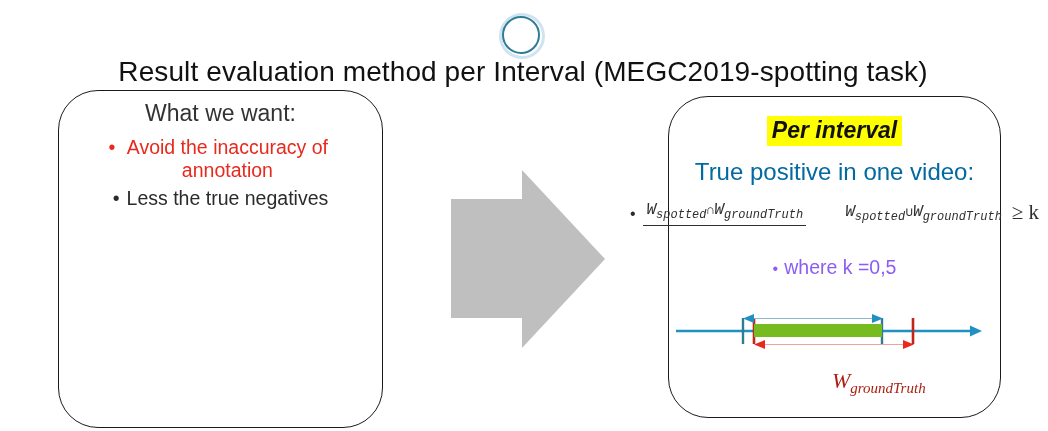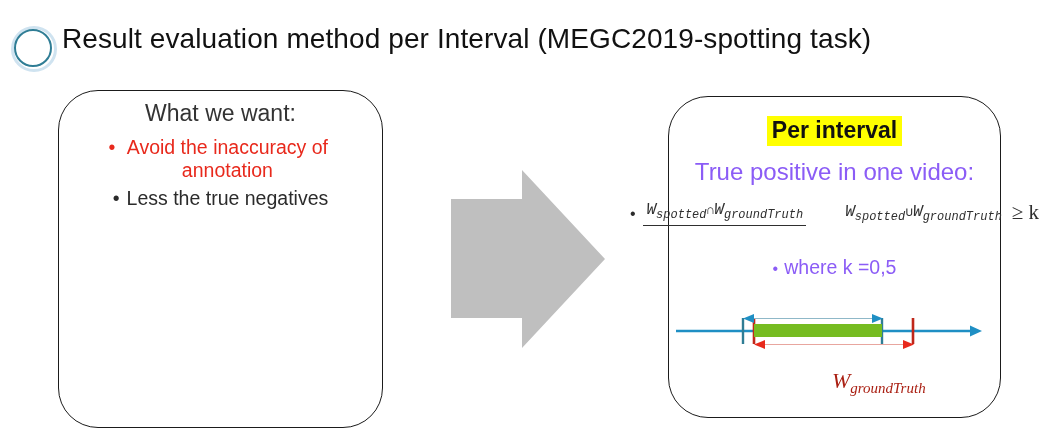--- a/index.html
+++ b/index.html
@@ -17,24 +17,26 @@
     position: relative;
     width: 1048px;
     height: 431px;
     background: #ffffff;
   }
 
   
   #title-row {
     position: absolute;
     left: 8px;
-    top: 23px;
+    top: 10px;
     width: 1030px;
     height: 58px;
     display: flex;
+    align-items: center;
+    flex-direction: column;
   }
   #title-bullet {
     position: relative;
     width: 46px;
     height: 46px;
     flex: 0 0 46px;
     margin-right: 8px;
   }
   #title-bullet .ring-glow {
     position: absolute;
@@ -114,37 +116,38 @@
     left: 668px;
     top: 96px;
     width: 333px;
     height: 322px;
   }
   #per-interval-wrap {
     position: absolute;
     left: 0; top: 20px;
     width: 333px;
     text-align: center;
+    font-style: italic;
   }
   #per-interval {
     display: inline-block;
     background: #ffff00;
     color: #111111;
     font-size: 23px;
     font-weight: bold;
     padding: 1px 5px 2px 5px;
     line-height: 1.18;
   }
   #true-positive {
     position: absolute;
     left: 0; top: 62px;
     width: 333px;
     text-align: center;
     font-size: 24px;
-    color: #8b5cf6;
+    color: #0369a1;
   }
 
   
   #formula-row {
     position: absolute;
     left: 0; top: 103px;
     width: 333px;
     display: flex;
     align-items: center;
     justify-content: center;

